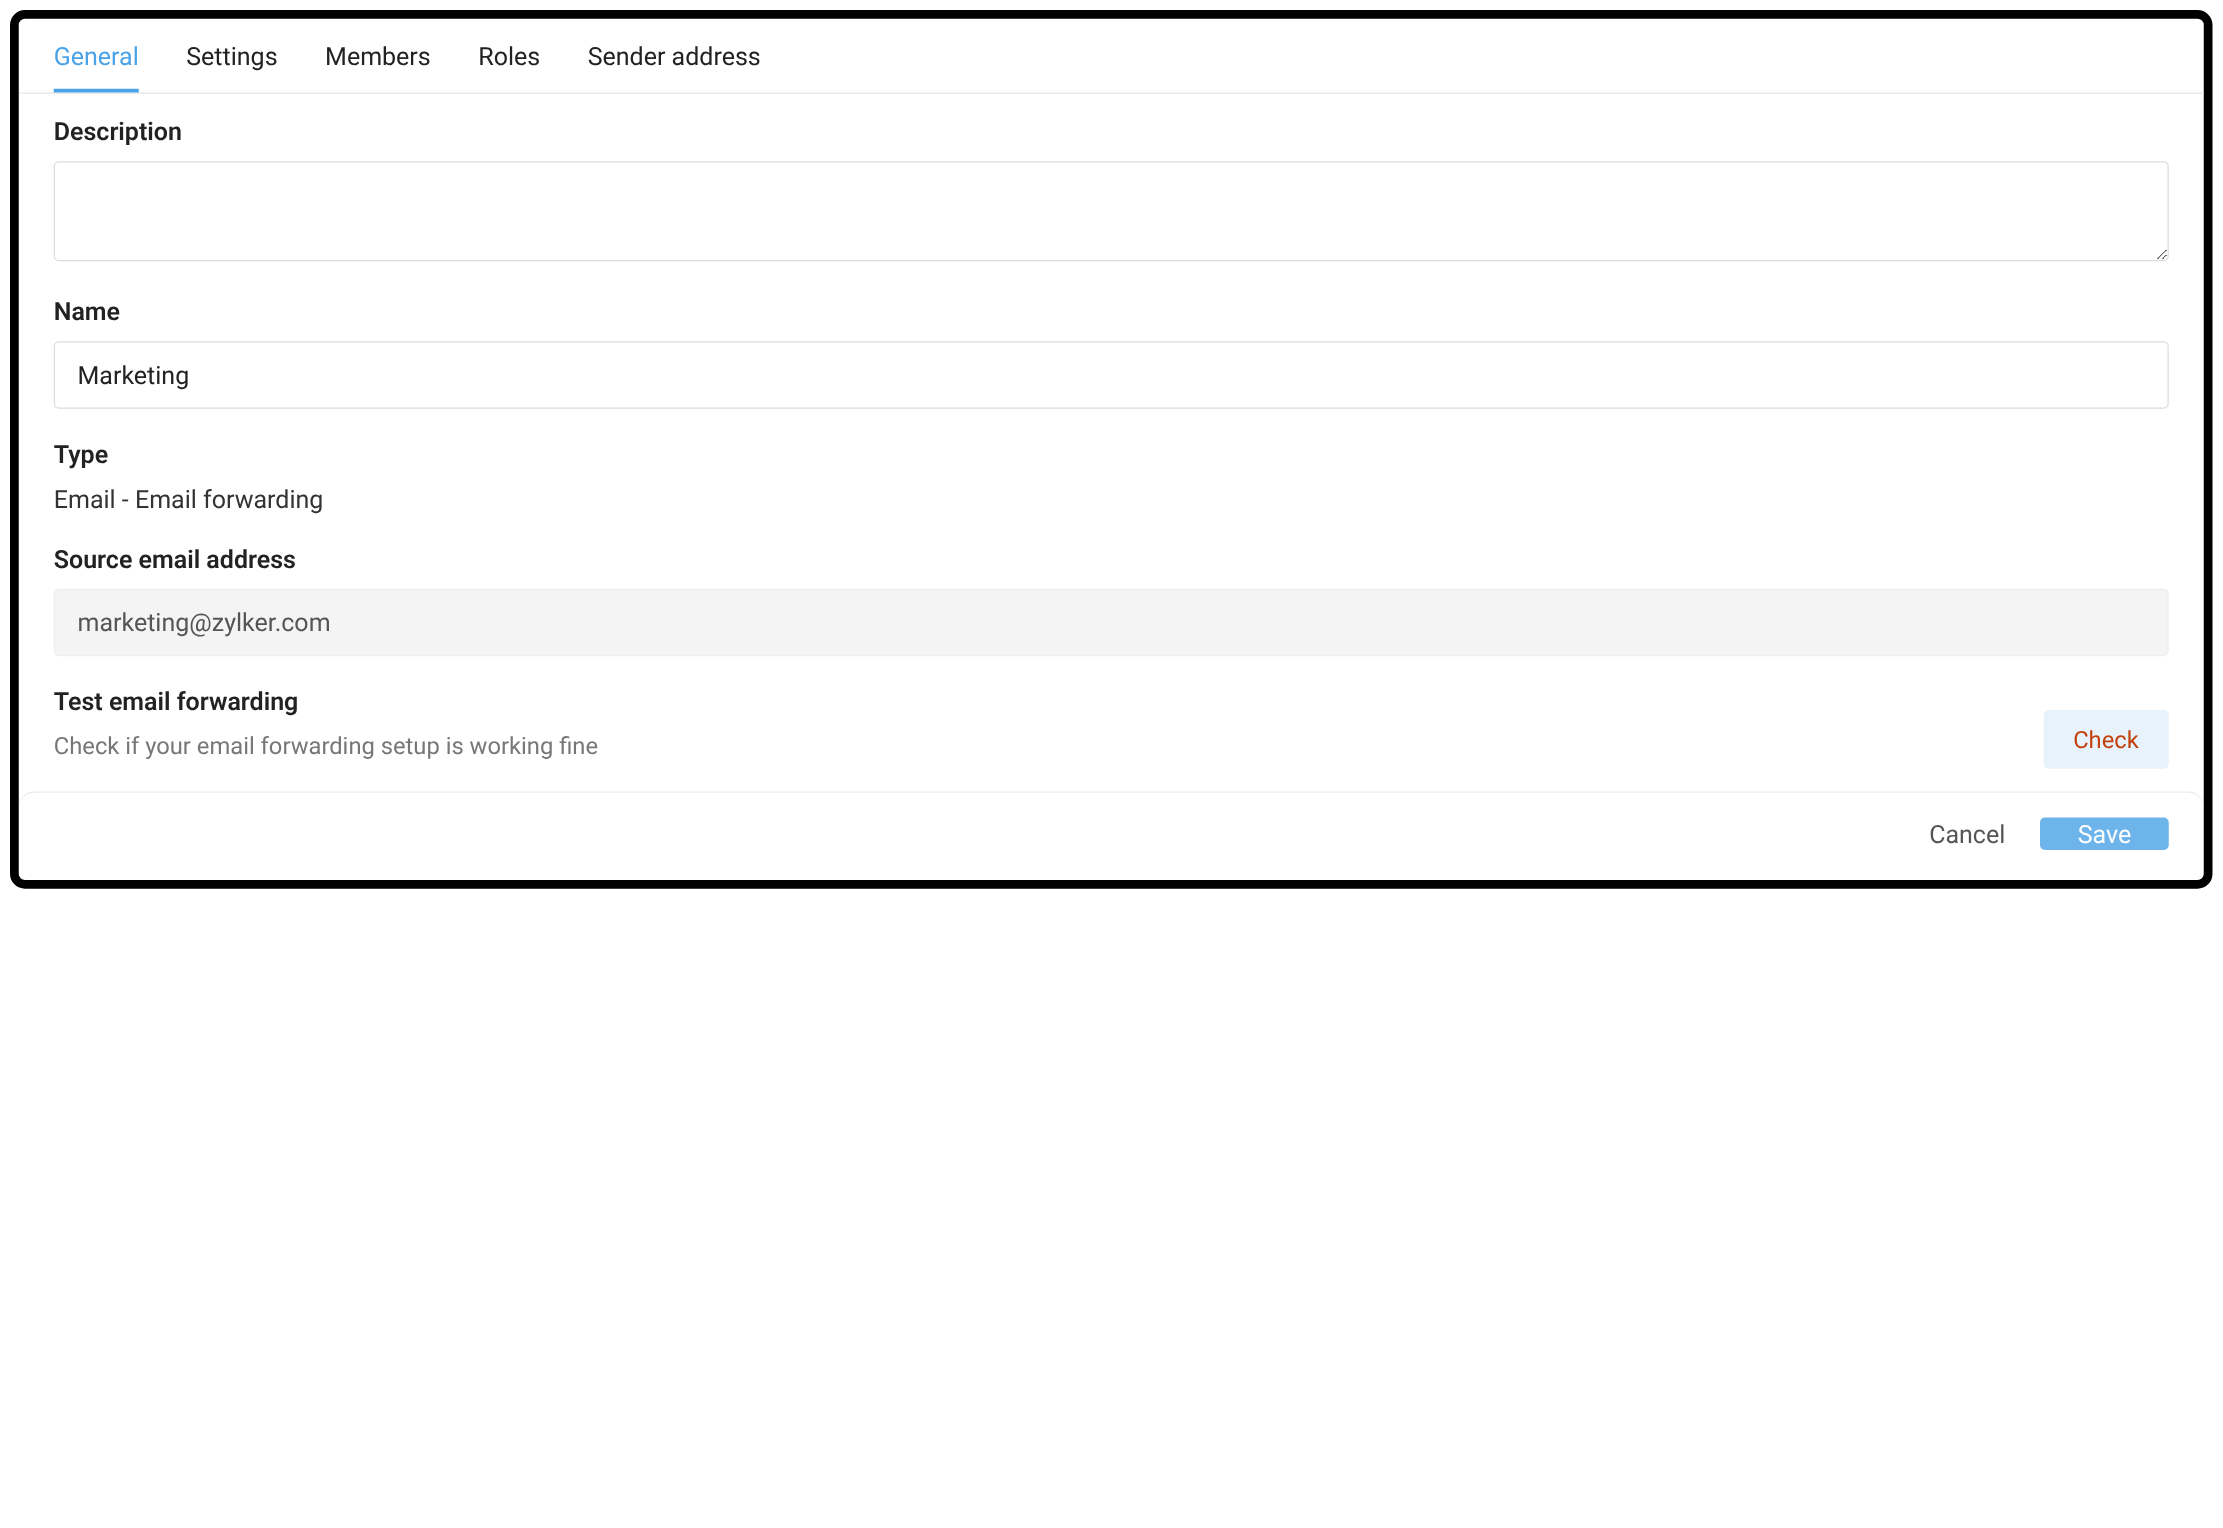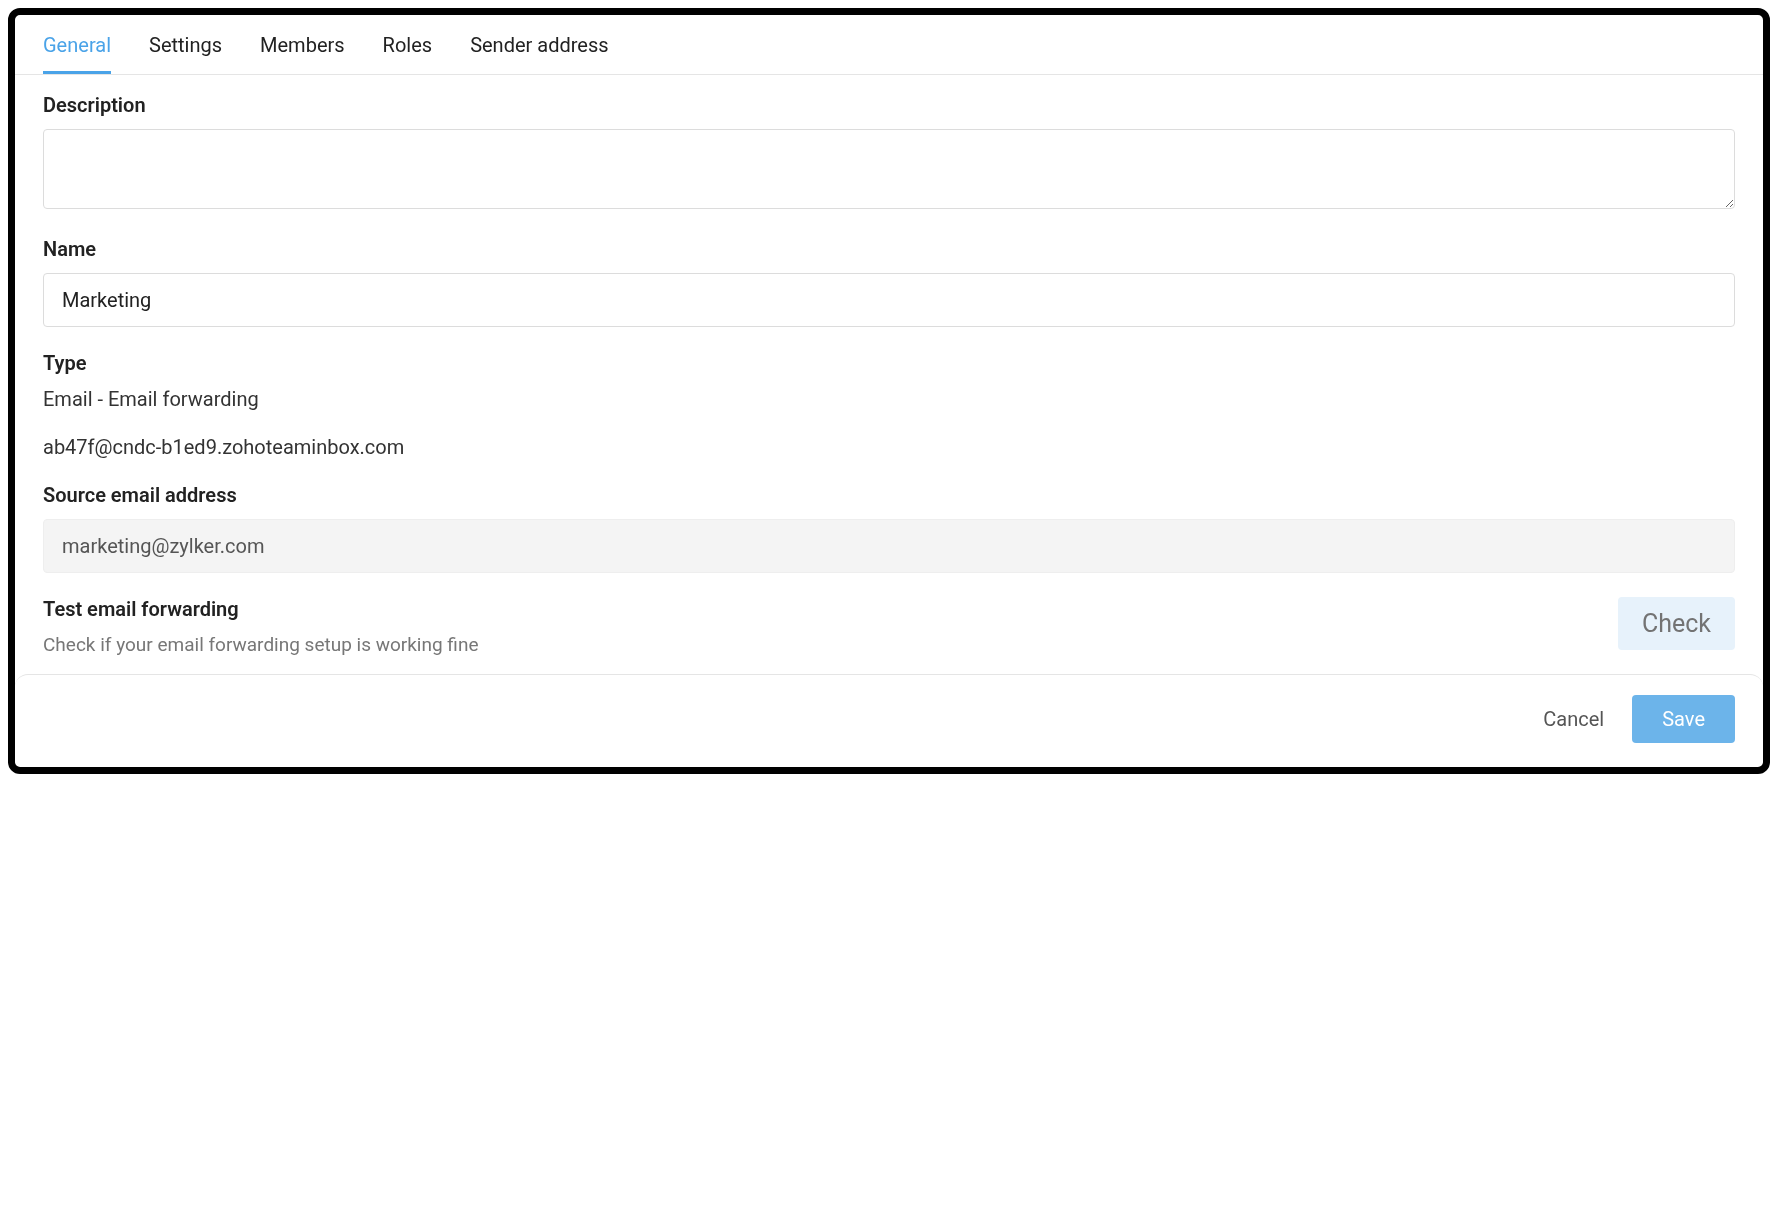--- a/index.html
+++ b/index.html
@@ -101,28 +101,29 @@
     .test-row-left {
       flex: 1;
     }
     .hint-text {
       font-size: 19px;
       color: #777;
       margin-top: 6px;
     }
     .check-button {
       background: #e7f2fb;
-      color: #737373;
+      color: #c2410c;
       border: none;
       border-radius: 4px;
       padding: 12px 24px;
-      font-size: 25px;
+      font-size: 19px;
       cursor: pointer;
       font-family: inherit;
       font-weight: 400;
+      margin-top: 19px;
     }
     .footer {
       border-top: 1px solid #e5e5e5;
       padding: 20px 28px 24px 28px;
       display: flex;
       justify-content: flex-end;
       align-items: center;
       gap: 28px;
       border-radius: 13px;
     }
@@ -132,21 +133,21 @@
       color: #555;
       font-size: 20px;
       cursor: pointer;
       font-family: inherit;
     }
     .save-button {
       background: #6cb4ea;
       color: #fff;
       border: none;
       border-radius: 4px;
-      padding: 12px 30px;
+      padding: 1px 30px;
       font-size: 20px;
       cursor: pointer;
       font-family: inherit;
     }
   </style>
 </head>
 <body>
 
 <div class="frame">
   <div class="inner">
@@ -168,21 +169,20 @@
         <label class="field-label">Name</label>
         <input type="text" class="text-input" value="Marketing" style="">
       </div>
 
       <div class="field-group">
         <label class="field-label">Type</label>
         <div class="readonly-value">Email - Email forwarding</div>
       </div>
 
       <div class="field-group">
-        <div class="readonly-value">ab47f@cndc-b1ed9.zohoteaminbox.com</div>
       </div>
 
       <div class="field-group">
         <label class="field-label">Source email address</label>
         <input type="text" class="readonly-input" readonly="" value="marketing@zylker.com" style="">
       </div>
 
 
       <div class="test-row">
         <div class="test-row-left">

